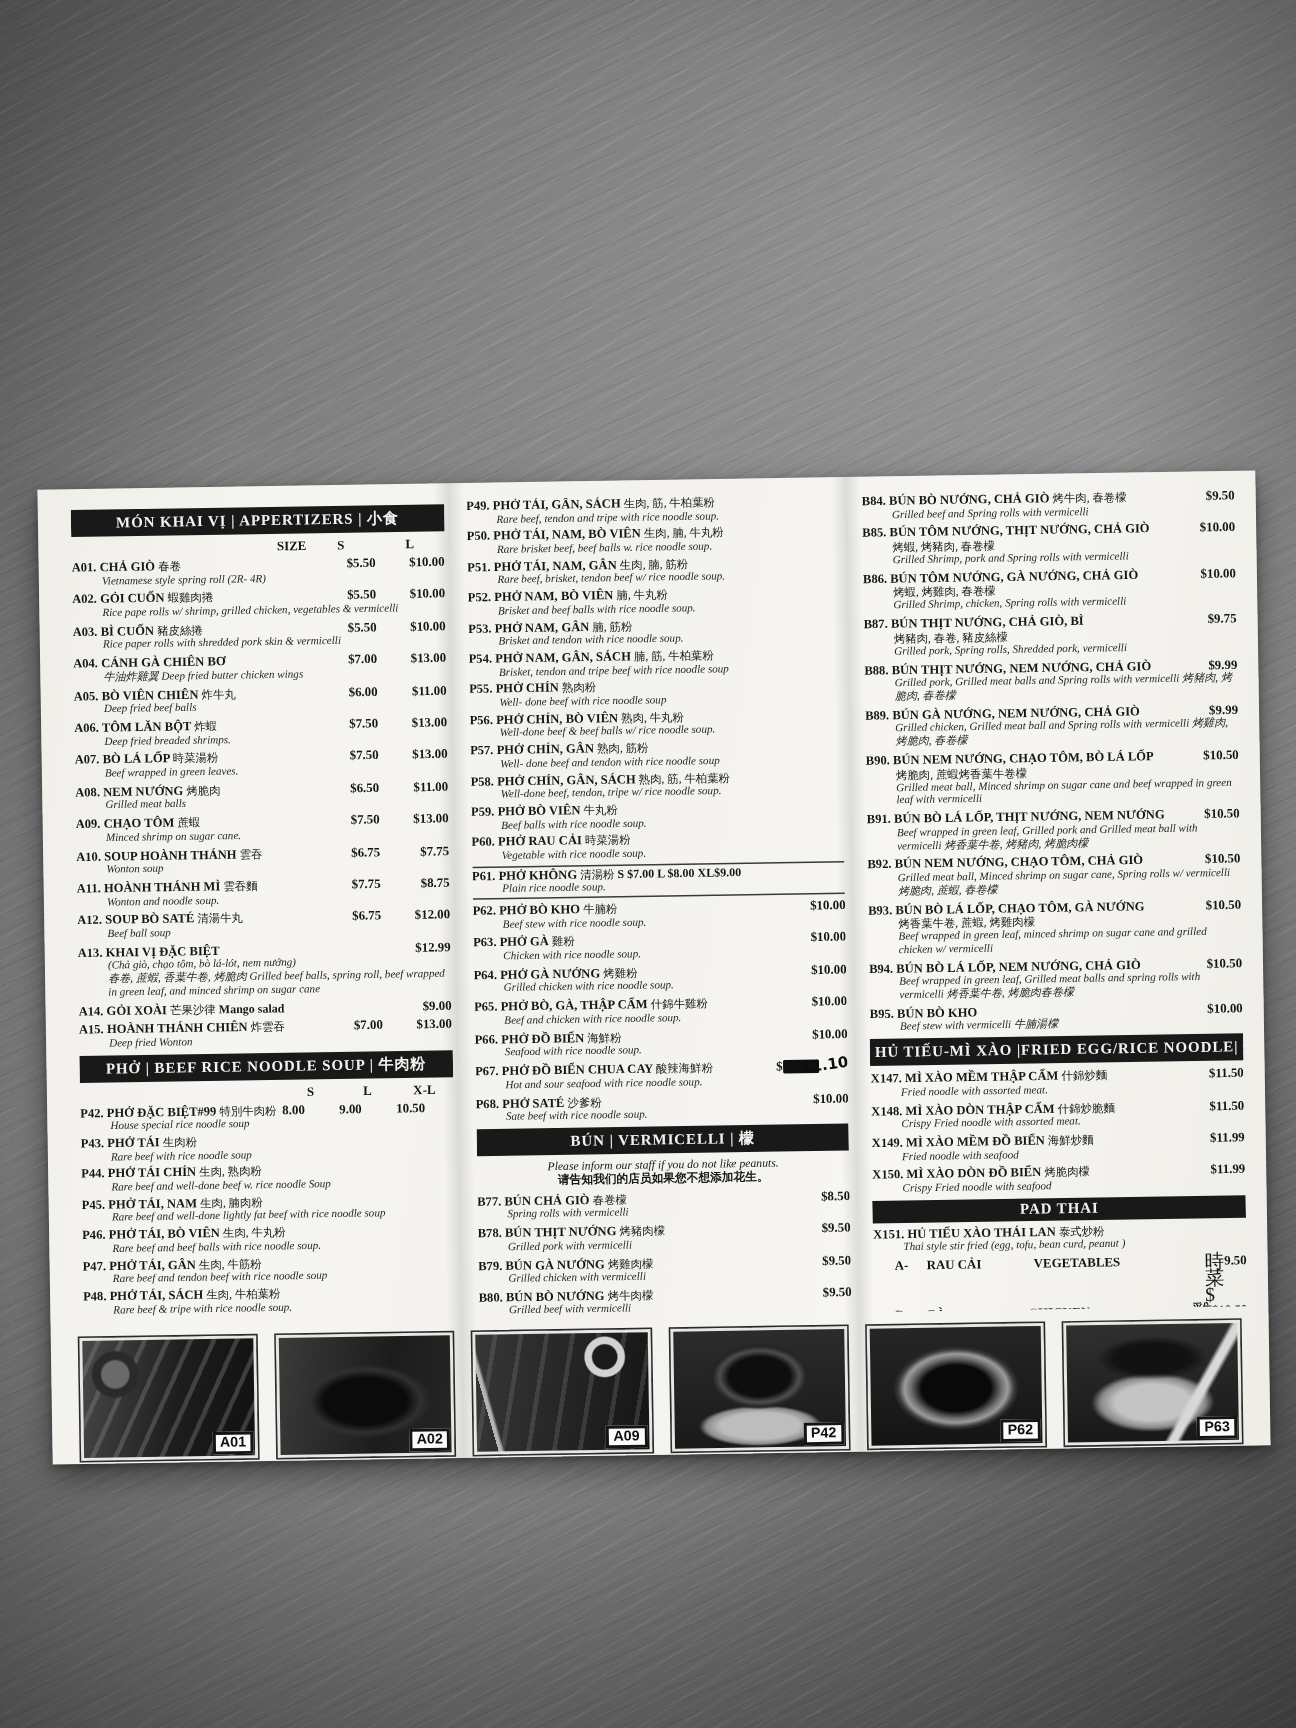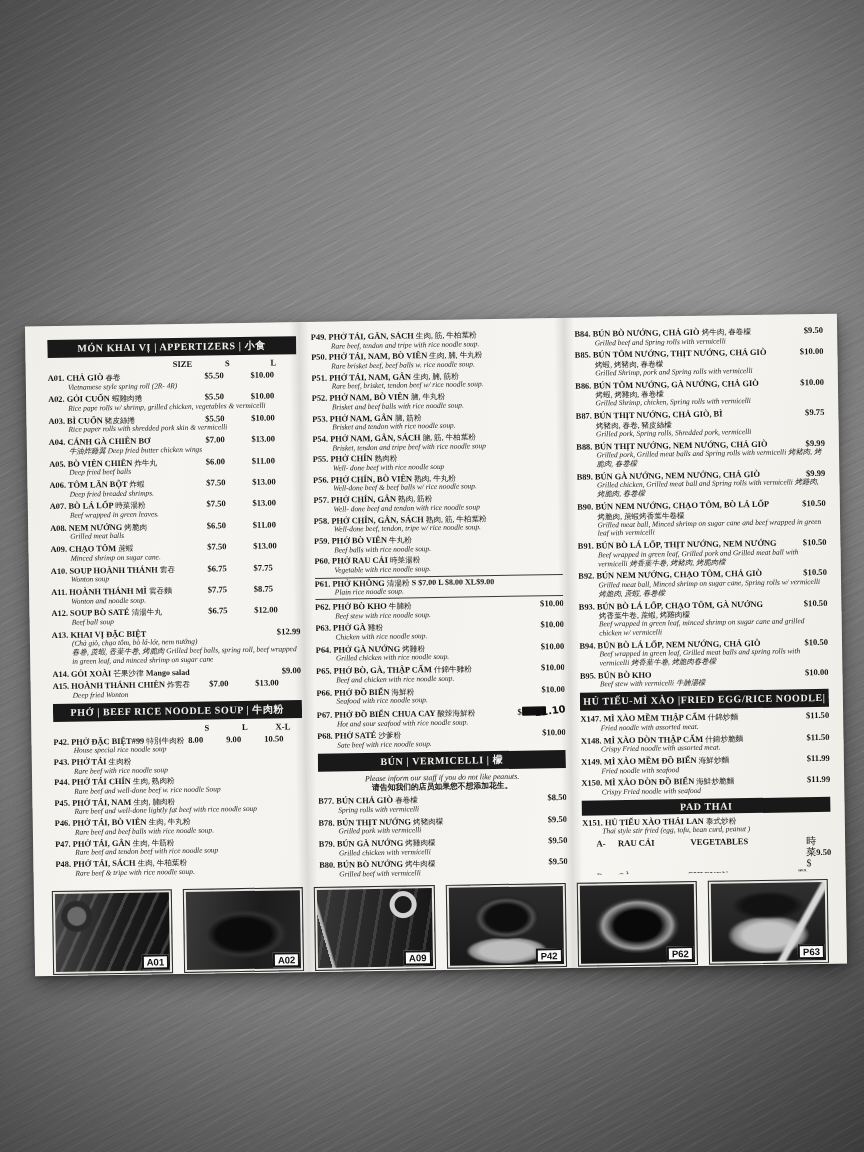--- a/index.html
+++ b/index.html
@@ -25,52 +25,52 @@
   .crease{position:absolute;top:0;bottom:0;width:20px;pointer-events:none;
     background:linear-gradient(to right, transparent, rgba(0,0,0,0.10), transparent);}
   .crease-1{left:calc(33.8% - 10px);} .crease-2{left:calc(66.4% - 10px);}
   .cols{position:relative;display:flex;gap:15px;padding:11px 14px 0 22px;height:546px;}
   .col{flex:1;min-width:0;overflow:hidden;}
   
   .bar{background:#191919;color:#f2f2ee;font-weight:bold;font-size:10px;letter-spacing:0.6px;
     text-align:center;padding:2px 3px;margin:3px 0 3px;white-space:nowrap;overflow:hidden;}
   
   .size-row{display:flex;justify-content:flex-end;font-weight:bold;font-size:8.6px;margin:1px 0 2px;}
-  .size-row .lbl{margin-right:12px;}
+  .size-row .lbl{margin-right:0;}
   .size-row .c2{width:46px;text-align:center;}
   .size-row .c3{width:38px;text-align:center;}
   
   .item{margin-bottom:2px;}
   .item.boxed{border-top:1px solid #3a3a3a;border-bottom:1px solid #3a3a3a;padding:1px 0;}
   .line1{display:flex;align-items:baseline;}
   .nm{flex:1;font-weight:bold;font-size:8.4px;line-height:9.6px;}
   .zh{font-weight:normal;font-size:7.6px;}
   .inl{font-weight:bold;font-size:8px;}
   .prices{display:flex;white-space:nowrap;font-weight:bold;font-size:8.6px;}
-  .prices.n1{margin-left:12px;align-items:flex-end;}
-  .prices.n2 .p{width:46px;text-align:left;}
+  .prices.n1{margin-left:12px;}
+  .prices.n2 .p{width:46px;text-align:right;}
   .prices.n3 .p{width:38px;text-align:left;}
   .zhline{font-size:7.6px;line-height:9px;margin-left:20px;}
   .desc{font-style:italic;font-size:7.4px;line-height:8.8px;margin-left:20px;color:#242424;}
   
   .cur{font-weight:bold;font-size:8.6px;}
   .redact{display:inline-block;width:24px;height:9px;background:#101010;border-radius:1px;align-self:center;}
   .hand{font-family:"DejaVu Sans",sans-serif;font-weight:bold;font-size:10px;
     transform:rotate(-7deg);margin-left:-12px;color:#0c0c0c;}
   
   .note{text-align:center;margin:1px 0 3px;}
   .note .en{font-style:italic;font-size:7.8px;line-height:9px;}
   .note .zhn{font-size:7.8px;line-height:9.5px;font-weight:bold;}
   
   .opt{display:flex;font-weight:bold;font-size:8.6px;line-height:11px;margin-left:14px;}
   .opt .ocode{width:22px;}
   .opt .ovi{width:74px;}
   .opt .oen{width:118px;}
-  .opt .ozh{flex:1;font-weight:normal;font-size:10px;}
-  .opt .opr{text-align:right;margin-top:12px;}
+  .opt .ozh{flex:1;font-weight:normal;font-size:13px;}
+  .opt .opr{text-align:right;}
   
   .photos{display:flex;gap:11px;margin:8px 18px 0;height:84px;}
   .photo{flex:1;position:relative;border:1px solid #2a2a2a;box-shadow:0 0 0 2px #e8e7e2 inset;}
   .plabel{position:absolute;right:3px;bottom:3px;background:#fafafa;color:#0d0d0d;
     border:2px solid #141414;font-family:"Liberation Sans","DejaVu Sans",sans-serif;
     font-weight:bold;font-size:9.5px;line-height:11px;padding:0 3px;}
   .ph0{background:
     radial-gradient(circle at 20% 30%, #6a6a6a 0 9px, #2a2a2a 10px 15px, transparent 16px),
     repeating-linear-gradient(115deg, transparent 0 11px, rgba(140,140,140,0.35) 11px 14px),
     linear-gradient(100deg,#4a4a4a,#1d1d1d 55%,#101010);}
@@ -661,21 +661,21 @@
               <div class="line1">
                 <span class="nm"><span class="iid">X149.</span> <span class="name">MÌ XÀO MỀM ĐỒ BIỂN</span> <span class="zh">海鮮炒麵</span></span>
                 <span class="prices n1">
                   <span class="p">$11.99</span>
                 </span>
               </div>
               <div class="desc">Fried  noodle with seafood</div>
             </div>
             <div class="item">
               <div class="line1">
-                <span class="nm"><span class="iid">X150.</span> <span class="name">MÌ XÀO DÒN ĐỒ BIỂN</span> <span class="zh">海鮮炒脆麵</span></span>
+                <span class="nm"><span class="iid">X150.</span> <span class="name">MÌ XÀO DÒN ĐỒ BIỂN</span> <span class="zh">烤脆肉檬</span></span>
                 <span class="prices n1">
                   <span class="p">$11.99</span>
                 </span>
               </div>
               <div class="desc">Crispy Fried  noodle with seafood</div>
             </div>
           </div>
         <div class="bar">PAD THAI</div>
         <div class="items" id="padthai-items">
             <div class="item">

